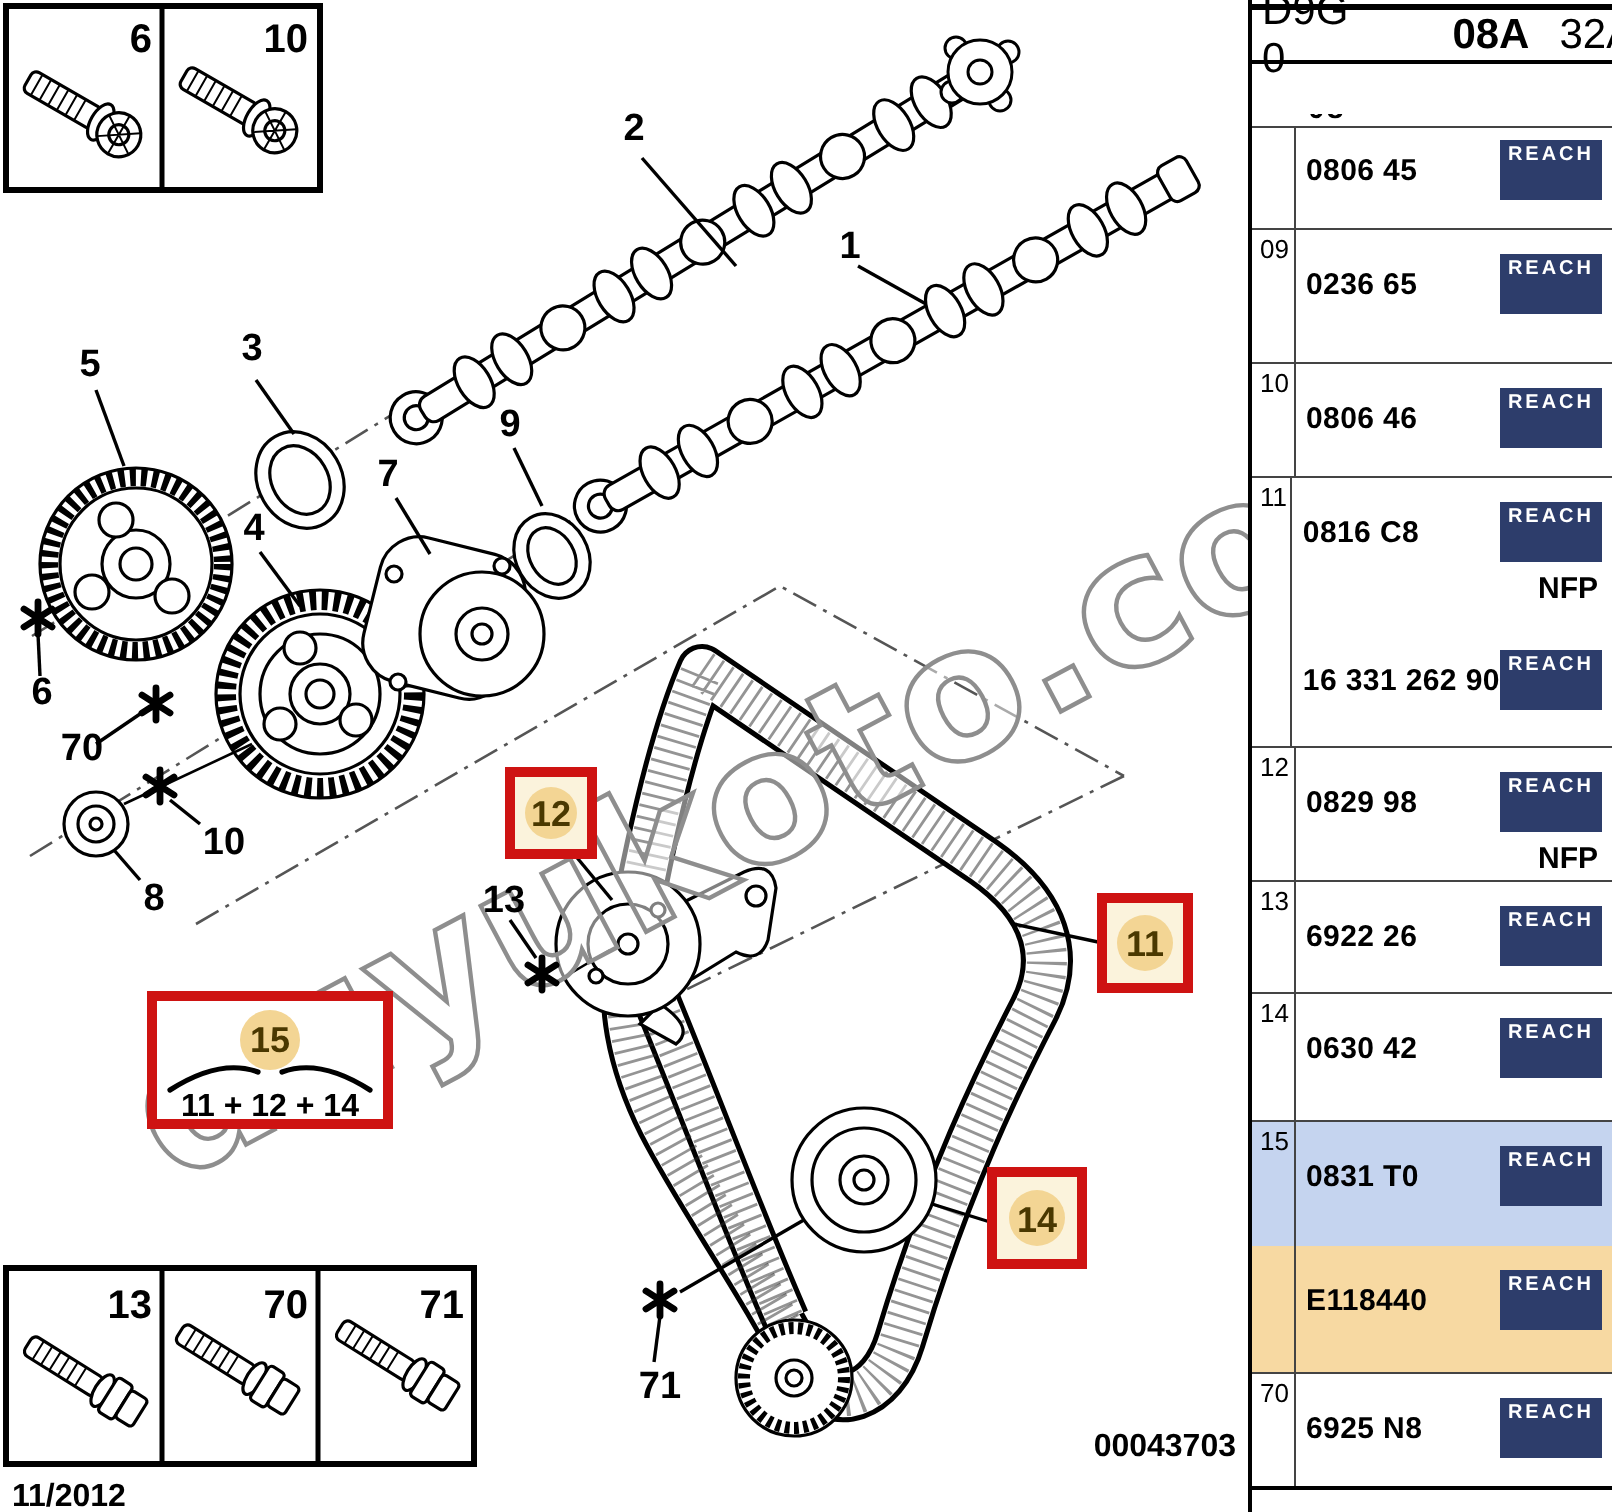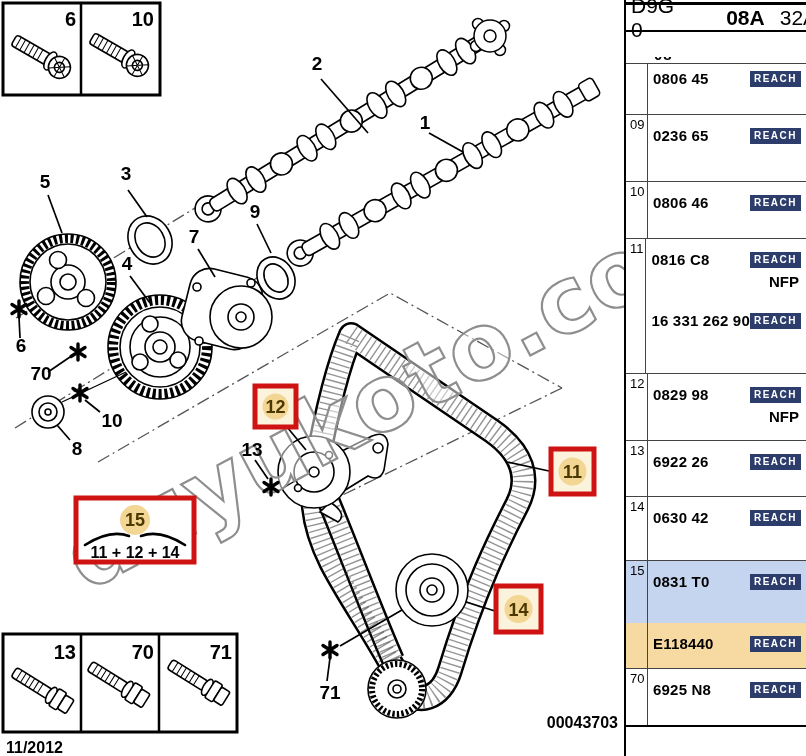--- a/index.html
+++ b/index.html
@@ -16,21 +16,21 @@
   .clip-wrap{position:absolute;left:28px;bottom:0;height:6px;overflow:hidden;}
   .clip-wrap span{display:block;font-weight:bold;font-size:15px;margin-top:-11px;letter-spacing:1px;}
   .trow{display:flex;border-top:1px solid #444;box-sizing:border-box;background:#fff;}
   .trow.hl-blue{background:#c5d4ef;}
   .trow.hl-orange{background:#f7d9a2;border-top:none;}
   .tidx{width:22px;border-right:1px solid #444;font-size:13px;padding:2px 0 0 4px;box-sizing:border-box;}
   .tcell{flex:1;padding:12px 4px 0 5px;box-sizing:border-box;}
   .pline{display:flex;justify-content:space-between;align-items:center;}
   .pnum{font-weight:bold;font-size:15px;letter-spacing:.2px;white-space:nowrap;}
   .reach{background:#2d3d6b;color:#fff;font-size:10px;font-weight:bold;letter-spacing:1.5px;
-         padding:2px 4px 3px 4px;margin-right:1px;cursor:pointer;}
+         padding:2px 4px 17px 4px;margin-right:1px;cursor:pointer;}
   .nfp{text-align:right;font-weight:bold;font-size:15px;padding-right:3px;margin-top:5px;min-height:1px;}
   .p2{margin-top:22px;}
   .panel-end{border-top:2px solid #000;height:10px;}
   
   .ln{fill:none;stroke:#000;stroke-width:1.7;}
   .thin{fill:none;stroke:#000;stroke-width:1.3;}
   .dd{fill:none;stroke:#555;stroke-width:1.3;stroke-dasharray:13 4 2 4;}
   .part{fill:#fff;stroke:#000;stroke-width:1.6;}
   .teeth{fill:none;stroke:#000;}
   .callout{font-family:"Liberation Sans",sans-serif;font-weight:bold;font-size:19px;fill:#000;text-anchor:middle;}
@@ -390,21 +390,21 @@
     <div class="trow hl-blue" style="height:63px">
       <div class="tidx">15</div>
       <div class="tcell">
         <div class="pline">
           <span class="pnum">0831 T0</span>
           <span class="reach">REACH</span>
         </div>
       </div>
     </div>
 
-    <div class="trow hl-orange" style="height:45px">
+    <div class="trow hl-orange" style="height:63px">
       <div class="tidx"></div>
       <div class="tcell">
         <div class="pline">
           <span class="pnum">E118440</span>
           <span class="reach">REACH</span>
         </div>
       </div>
     </div>
 
     <div class="trow" style="height:57px">

